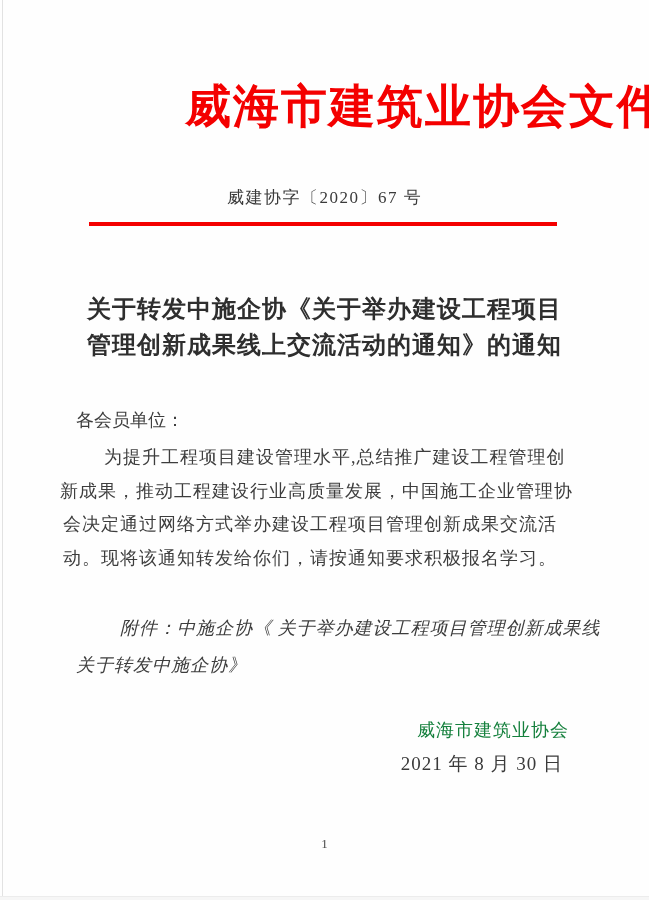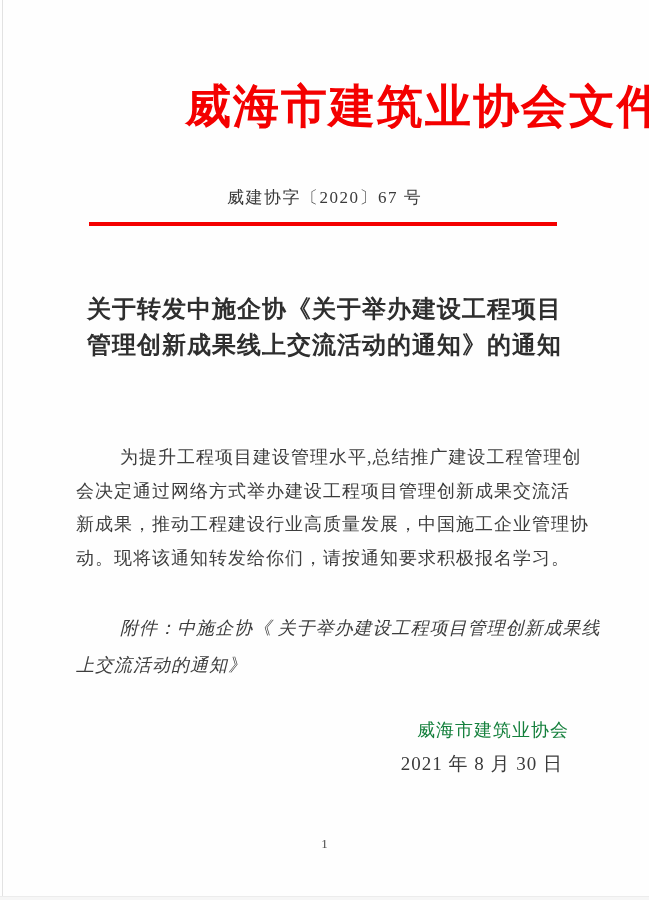--- a/index.html
+++ b/index.html
@@ -89,24 +89,25 @@
     top: 408px;
     left: 76px;
     font-size: 18px;
     line-height: 24px;
     color: #3d3d3d;
     white-space: nowrap;
   }
   .body-text {
     position: absolute;
     top: 441px;
-    left: 76px;
+    left: 60px;
     width: 500px;
     font-size: 18px;
     color: #3d3d3d;
+    text-align: center;
   }
   .body-text .line {
     line-height: 33.5px;
     letter-spacing: 1px;
     white-space: nowrap;
   }
   .indent { text-indent: 44px; }
   .attachment {
     position: absolute;
     top: 610px;
@@ -161,31 +162,32 @@
 
   <div class="doc-number">威建协字〔2020〕67 号</div>
 
   <div class="red-line"></div>
 
   <div class="doc-title">
     <div>关于转发中施企协《关于举办建设工程项目</div>
     <div>管理创新成果线上交流活动的通知》的通知</div>
   </div>
 
+  <div class="salutation">各会员单位：</div>
 
   <div class="body-text">
     <div class="line indent">为提升工程项目建设管理水平,总结推广建设工程管理创</div>
+    <div class="line">新成果，推动工程建设行业高质量发展，中国施工企业管理协</div>
     <div class="line">会决定通过网络方式举办建设工程项目管理创新成果交流活</div>
-    <div class="line">新成果，推动工程建设行业高质量发展，中国施工企业管理协</div>
     <div class="line">动。现将该通知转发给你们，请按通知要求积极报名学习。</div>
   </div>
 
   <div class="attachment">
     <div class="line indent">附件：中施企协《 关于举办建设工程项目管理创新成果线</div>
-    <div class="line">上交流活动的通知》</div>
+    <div class="line">关于转发中施企协》</div>
   </div>
 
   <div class="sig-org">威海市建筑业协会</div>
 
   <div class="sig-date">2021 年 8 月 30 日</div>
 
   <div class="page-number">1</div>
 
   <div class="page-bottom-edge"></div>
 </div>

